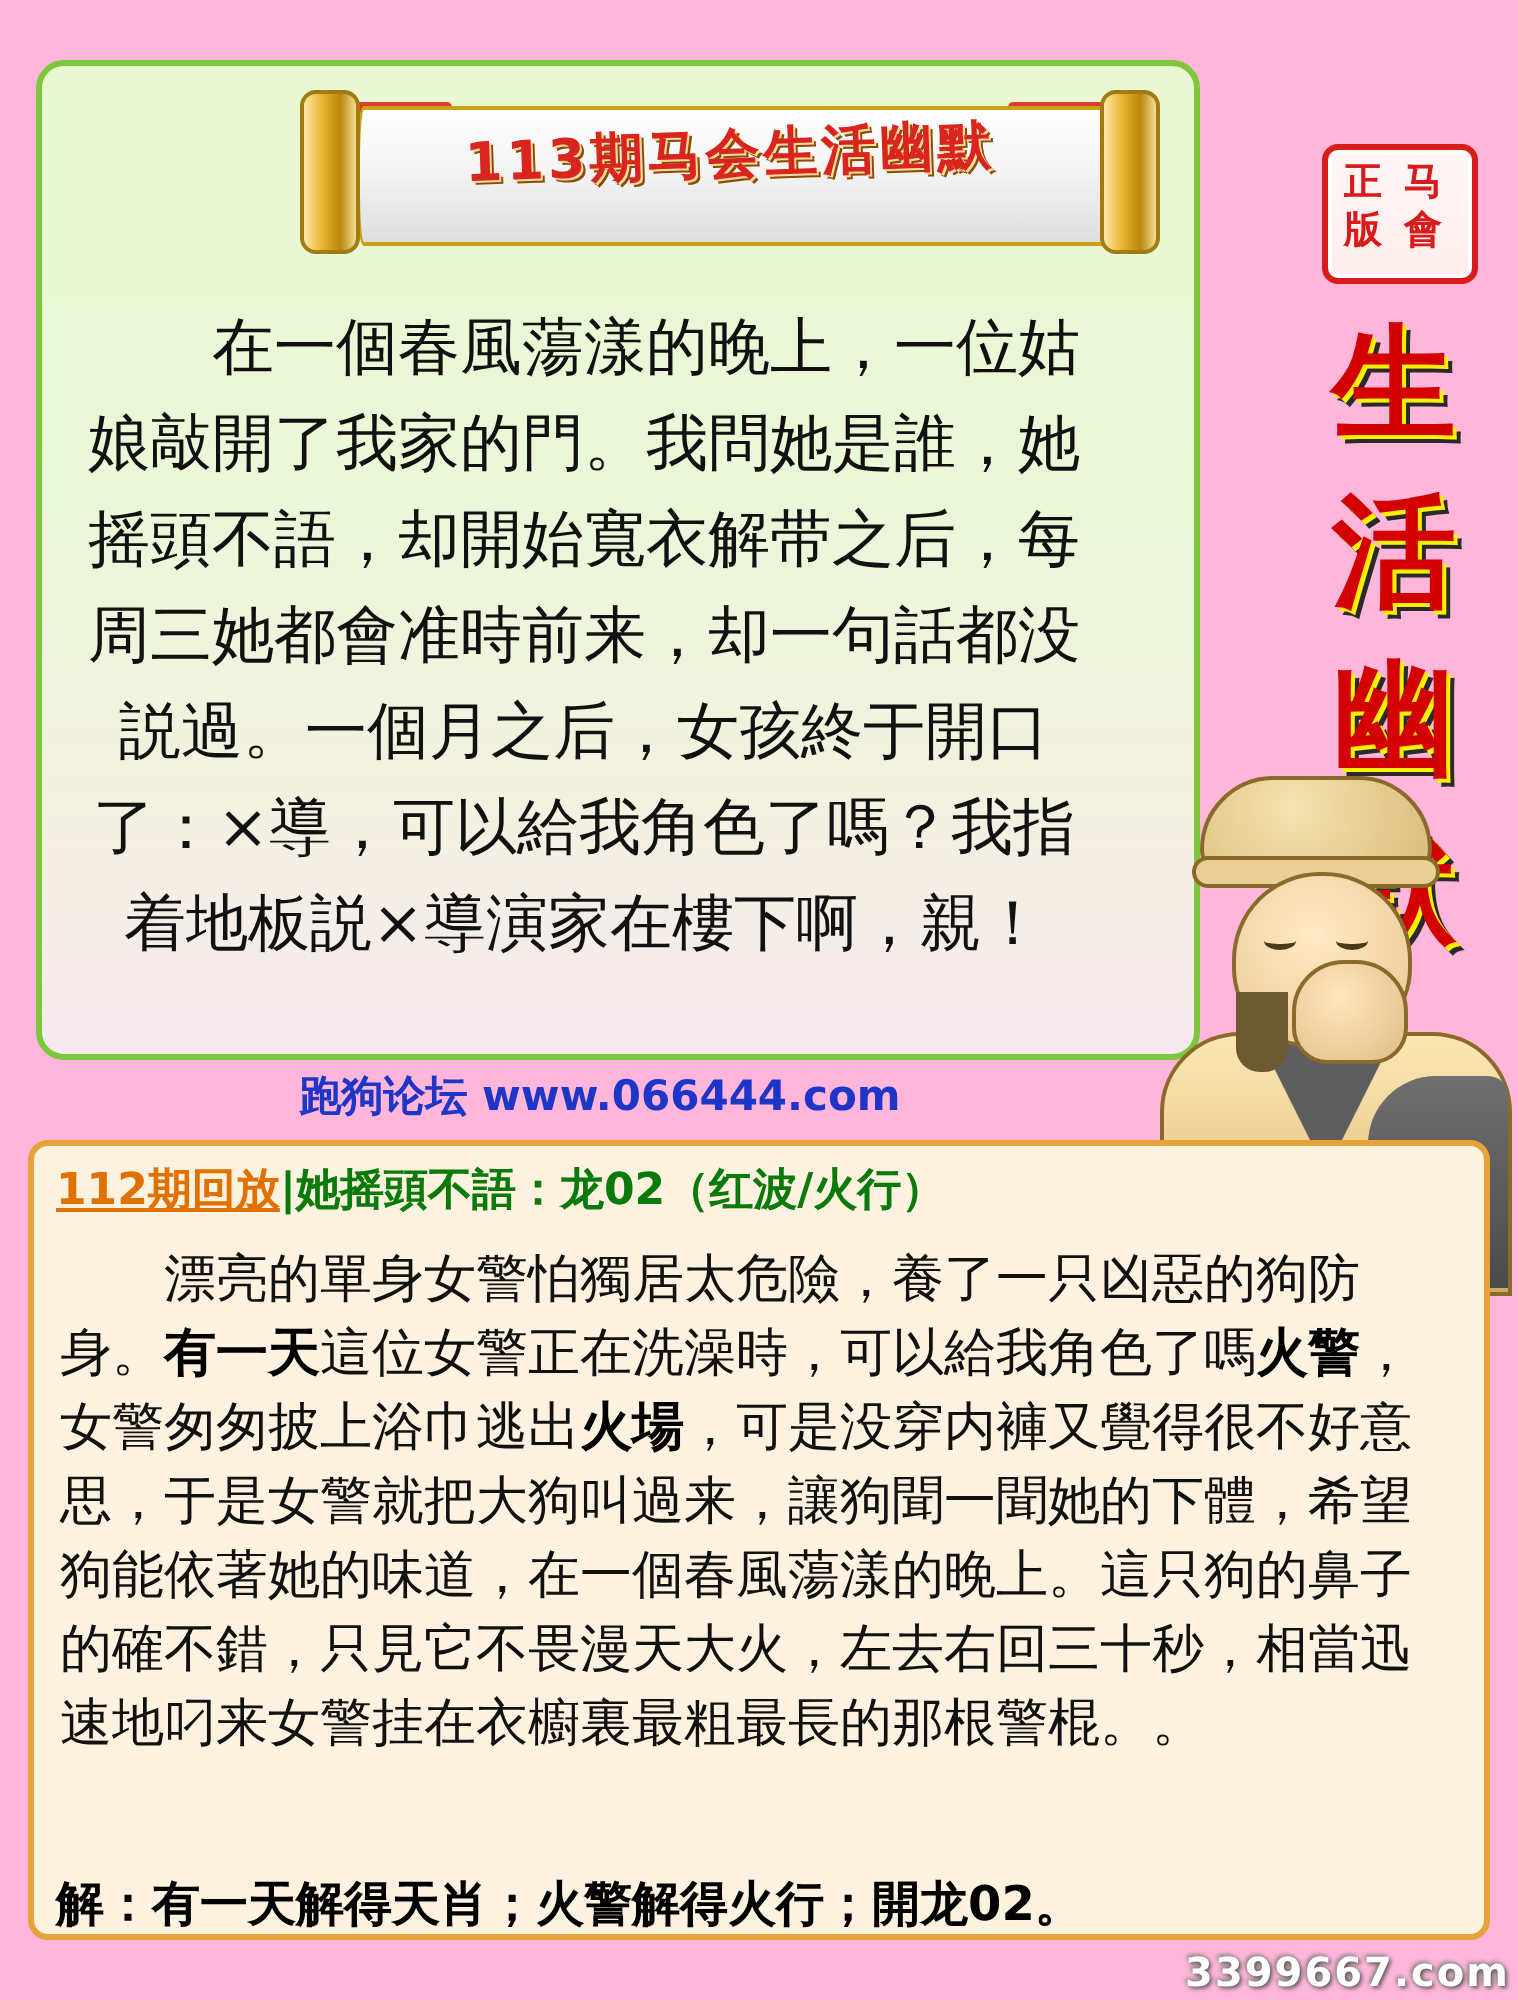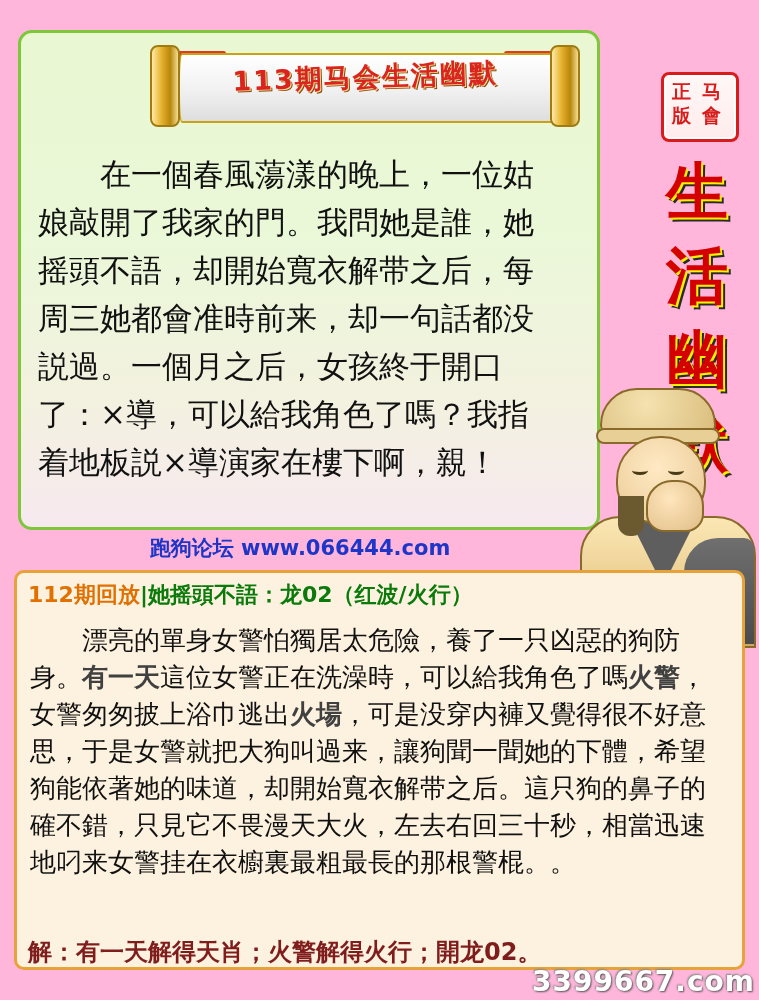--- a/index.html
+++ b/index.html
@@ -87,20 +87,21 @@
     position: absolute;
     left: 38px;
     top: 150px;
     width: 508px;
     font-family: "DejaVu Serif", serif;
     font-size: 31px;
     line-height: 48px;
     color: #111;
     letter-spacing: 0px;
     text-indent: 62px;
+    text-align: center;
   }
 
   #forum-line {
     position: absolute;
     left: 0;
     top: 534px;
     width: 600px;
     text-align: center;
     font-size: 21px;
     font-weight: bold;
@@ -241,54 +242,54 @@
   }
   #replay-line {
     position: absolute;
     left: 28px;
     top: 580px;
     font-size: 22px;
     font-weight: bold;
     font-family: "DejaVu Sans", sans-serif;
     color: #0a7a0a;
   }
-  #replay-line .orange { color: #e07000; }
+  #replay-line .orange { color: #e07000; text-decoration: underline; }
 
   #story-text {
     position: absolute;
     left: 30px;
     top: 622px;
     width: 700px;
     font-family: "DejaVu Serif", serif;
     font-size: 26px;
     line-height: 37px;
     color: #111;
     text-indent: 52px;
   }
   #story-text .red {
-    color: #404040;
+    color: #000000;
     font-weight: bold;
   }
 
   #answer-line {
     position: absolute;
     left: 28px;
     top: 936px;
     font-size: 24px;
     font-weight: bold;
     font-family: "DejaVu Sans", sans-serif;
-    color: #7f1d1d;
+    color: #000000;
   }
 
   
   #watermark {
     position: absolute;
     right: 4px;
     bottom: 2px;
-    font-size: 28px;
+    font-size: 20px;
     font-weight: bold;
     font-family: "DejaVu Sans", sans-serif;
     color: #ffffff;
     text-shadow: 1px 1px 2px #555, -1px -1px 2px #888;
     letter-spacing: 1px;
   }
 </style>
 </head>
 <body>
 
@@ -335,17 +336,17 @@
   <div class="beard"></div>
   <div class="hand"></div>
 </div>
 
 <div id="bottom-panel"></div>
 
 <div id="replay-line">
   <span class="orange">112期回放</span><span>|</span><span>她摇頭不語：龙02（红波/火行）</span>
 </div>
 
-<div id="story-text"><span>漂亮的單身女警怕獨居太危險，養了一只凶惡的狗防身。</span><span class="red">有一天</span><span>這位女警正在洗澡時，可以給我角色了嗎</span><span class="red">火警</span><span>，女警匆匆披上浴巾逃出</span><span class="red">火場</span><span>，可是没穿内褲又覺得很不好意思，于是女警就把大狗叫過来，讓狗聞一聞她的下體，希望狗能依著她的味道，却開始寬衣解带之后。這只狗的鼻子的確不錯，只見它不畏漫天大火，左去右回三十秒，相當迅速地叼来女警挂在衣櫥裏最粗最長的那根警棍。。</span></div>
+<div id="story-text"><span>漂亮的單身女警怕獨居太危險，養了一只凶惡的狗防身。</span><span class="red">有一天</span><span>這位女警正在洗澡時，可以給我角色了嗎</span><span class="red">火警</span><span>，女警匆匆披上浴巾逃出</span><span class="red">火場</span><span>，可是没穿内褲又覺得很不好意思，于是女警就把大狗叫過来，讓狗聞一聞她的下體，希望狗能依著她的味道，在一個春風蕩漾的晚上。這只狗的鼻子的確不錯，只見它不畏漫天大火，左去右回三十秒，相當迅速地叼来女警挂在衣櫥裏最粗最長的那根警棍。。</span></div>
 
 <div id="answer-line">解：有一天解得天肖；火警解得火行；開龙02。</div>
 
 <div id="watermark">3399667.com</div>
 
 </body></html>

